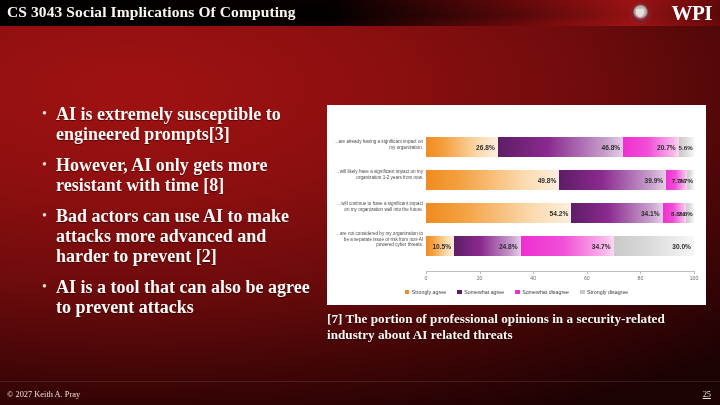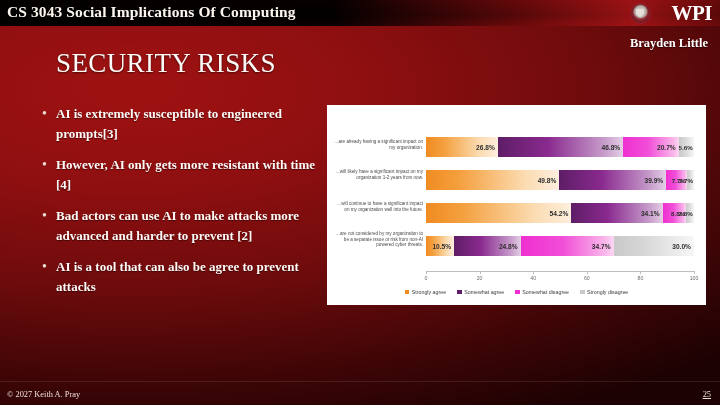--- a/index.html
+++ b/index.html
@@ -105,21 +105,21 @@
   }
   .bullet-dot {
     flex: 0 0 auto;
     width: 14px;
     color: #e9dcd0;
     font-size: 14px;
     line-height: 20px;
     text-align: left;
   }
   .bullet-text {
-    font-size: 13px;
+    font-size: 18px;
     font-weight: bold;
     line-height: 20px;
     color: #fdf9f6;
     text-shadow: 0 1px 1px rgba(0,0,0,0.5);
   }
   
   #chart-panel {
     position: absolute;
     left: 327px; top: 105px;
     width: 379px; height: 200px;
@@ -266,32 +266,30 @@
 
   <div id="titlebar">
     <div class="sheen"></div>
     <div id="course-title">CS 3043 Social Implications Of Computing</div>
     <div id="wpi-logo">
       <div id="wpi-seal"></div>
       <div id="wpi-text">WPI</div>
     </div>
   </div>
 
-  <div id="author">Brayden Little</div>
-
-  <div id="slide-title">SECURITY RISKS</div>
+
 
   <div id="bullets">
     <div class="bullet">
       <span class="bullet-dot">•</span>
       <span class="bullet-text">AI is extremely susceptible to engineered prompts[3]</span>
     </div>
     <div class="bullet">
       <span class="bullet-dot">•</span>
-      <span class="bullet-text">However, AI only gets more resistant with time [4]</span>
+      <span class="bullet-text">However, AI only gets more resistant with time [8]</span>
     </div>
     <div class="bullet">
       <span class="bullet-dot">•</span>
       <span class="bullet-text">Bad actors can use AI to make attacks more advanced and harder to prevent [2]</span>
     </div>
     <div class="bullet">
       <span class="bullet-dot">•</span>
       <span class="bullet-text">AI is a tool that can also be agree to prevent attacks</span>
     </div>
   </div>
@@ -395,18 +393,19 @@
           <span class="legend-swatch" style="background: rgb(239, 47, 208);"></span>
           <span class="legend-text">Somewhat disagree</span>
         </div>
         <div class="legend-item">
           <span class="legend-swatch" style="background: rgb(201, 201, 201);"></span>
           <span class="legend-text">Strongly disagree</span>
         </div>
       </div>
   </div>
 
+  <div id="caption">[7] The portion of professional opinions in a security-related industry about AI related threats</div>
 
   <div id="footer-rule"></div>
   <div id="copyright">© 2027 Keith A. Pray</div>
   <div id="page-number">25</div>
 
 </div>
 
 </body></html>

